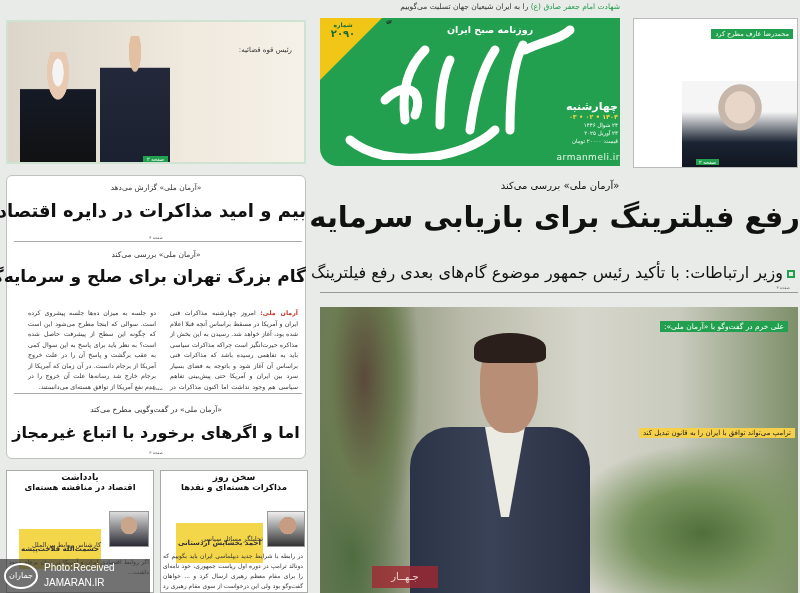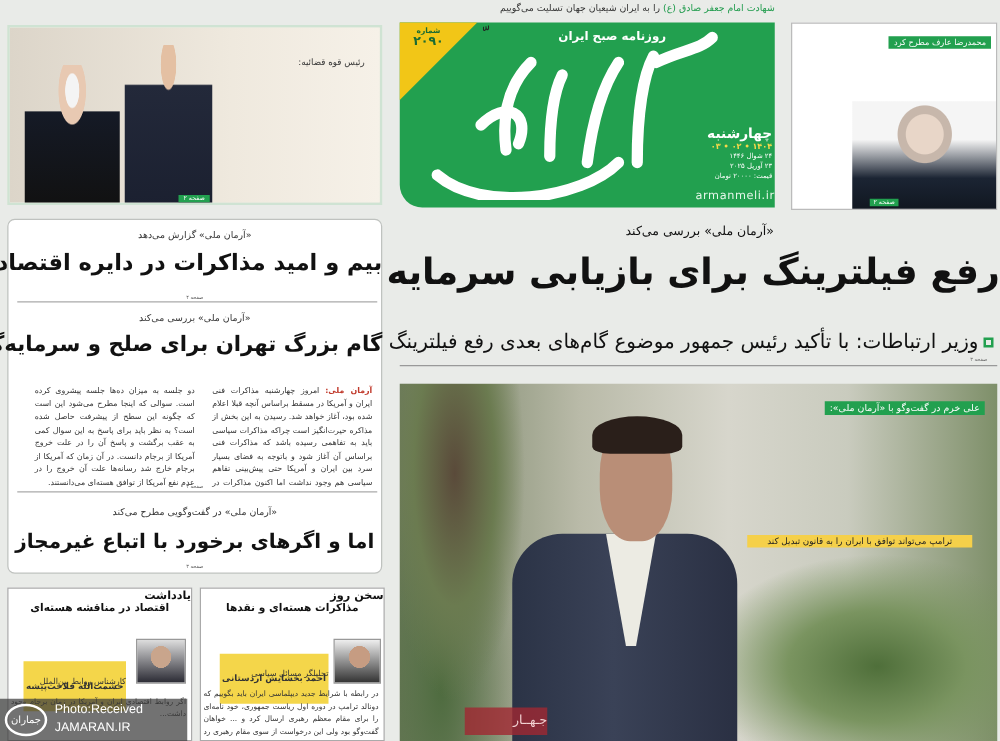--- a/index.html
+++ b/index.html
@@ -45,38 +45,38 @@
 
 #lc{left:6px;top:175px;width:300px;height:284px}
 .lk{font-size:7.5px;color:#333;text-align:center}
 .lh{font-weight:bold;color:#111;text-align:center;white-space:nowrap}
 .pg{font-size:4px;color:#555;text-align:center}
 .rule{height:1px;background:#aaa}
 #lc-body{left:28px;top:308px;width:270px;font-size:6.3px;line-height:10.5px;color:#333;text-align:justify;column-count:2;column-gap:14px;direction:rtl}
 #lc-body .red{color:#c0392b;font-weight:bold}
 
 .col{background:#fff;border:1px solid #aaa}
-.col .t{font-size:9px;font-weight:bold;color:#111}
+.col .t{font-size:9px;font-weight:bold;text-align:center;color:#111}
 .col .st{font-size:8.5px;font-weight:bold;text-align:center;color:#111}
 .author{position:absolute;font-size:7px;font-weight:bold;background:#f4d64a;color:#333;padding:16px 2px}
 .role{position:absolute;font-size:6.5px;color:#333}
 .thumb{position:absolute;border:1px solid #999}
 .ctext{position:absolute;font-size:6px;line-height:10px;color:#333;text-align:justify}
 
 #mp{left:320px;top:307px;width:478px;height:286px;overflow:hidden;background:linear-gradient(90deg,#6d7b5c 0,#b9baa8 30%,#d7d6cc 55%,#c9cbbe 75%,#7e8f69 100%)}
 #mp .tree1{position:absolute;left:0;top:0;width:110px;height:286px;background:radial-gradient(ellipse at 40% 25%,#5a4a3a 0,#6b7b50 35%,transparent 60%),radial-gradient(ellipse at 30% 85%,#4e6b3f 0,transparent 55%)}
 #mp .tree2{position:absolute;right:0;bottom:0;width:240px;height:150px;background:radial-gradient(ellipse at 60% 60%,#4f6f3a 0,#7a9460 35%,transparent 70%)}
 #mp .suit{position:absolute;left:90px;top:120px;width:180px;height:170px;background:linear-gradient(90deg,#2b3346,#3a4257 45%,#2a3043);border-radius:40px 40px 0 0}
 #mp .shirt{position:absolute;left:165px;top:120px;width:40px;height:90px;background:#ecebe3;clip-path:polygon(0 0,100% 0,60% 100%,40% 100%)}
 #mp .face{position:absolute;left:160px;top:28px;width:58px;height:98px;background:#b98e77;border-radius:45% 45% 42% 42%}
 #mp .hair{position:absolute;left:154px;top:26px;width:72px;height:30px;background:#2a1f1a;border-radius:50% 50% 20% 20%}
-#mp .credit{position:absolute;left:52px;top:259px;width:66px;height:22px;background:rgba(160,40,50,.8);color:#f2d2d2;font-size:10px;line-height:22px}
+#mp .credit{position:absolute;left:52px;top:259px;width:66px;height:22px;background:rgba(160,40,50,.8);color:#f2d2d2;font-size:10px;text-align:center;line-height:22px}
 #mp .kick{position:absolute;right:10px;top:14px;background:#22a04f;color:#fff;font-size:7.5px;padding:1px 4px}
 #mp .head{position:absolute;right:16px;top:30px;width:190px;text-align:right;font-size:17.5px;font-weight:bold;line-height:29px;color:#111}
-#mp .sub{position:absolute;right:20px;top:121px;background:#f5d04a;font-size:7px;color:#222;padding:1px 16px;white-space:nowrap}
+#mp .sub{position:absolute;right:3px;top:121px;background:#f5d04a;font-size:7px;color:#222;padding:1px 4px;white-space:nowrap}
 
 #wm{left:0;top:559px;width:150px;height:34px;background:rgba(60,60,60,.72);color:#fff;direction:ltr}
 #wm .logo{position:absolute;left:4px;top:4px;width:34px;height:26px;border:2px solid #fff;border-radius:50%;font-size:8px;text-align:center;line-height:22px}
 #wm .t1{position:absolute;left:44px;top:3px;font-size:10px;font-family:"Liberation Sans",sans-serif}
 #wm .t2{position:absolute;left:44px;top:18px;font-size:10px;font-family:"Liberation Sans",sans-serif}
 </style>
 </head>
 <body>
 
 <div id="topline" class="abs">

